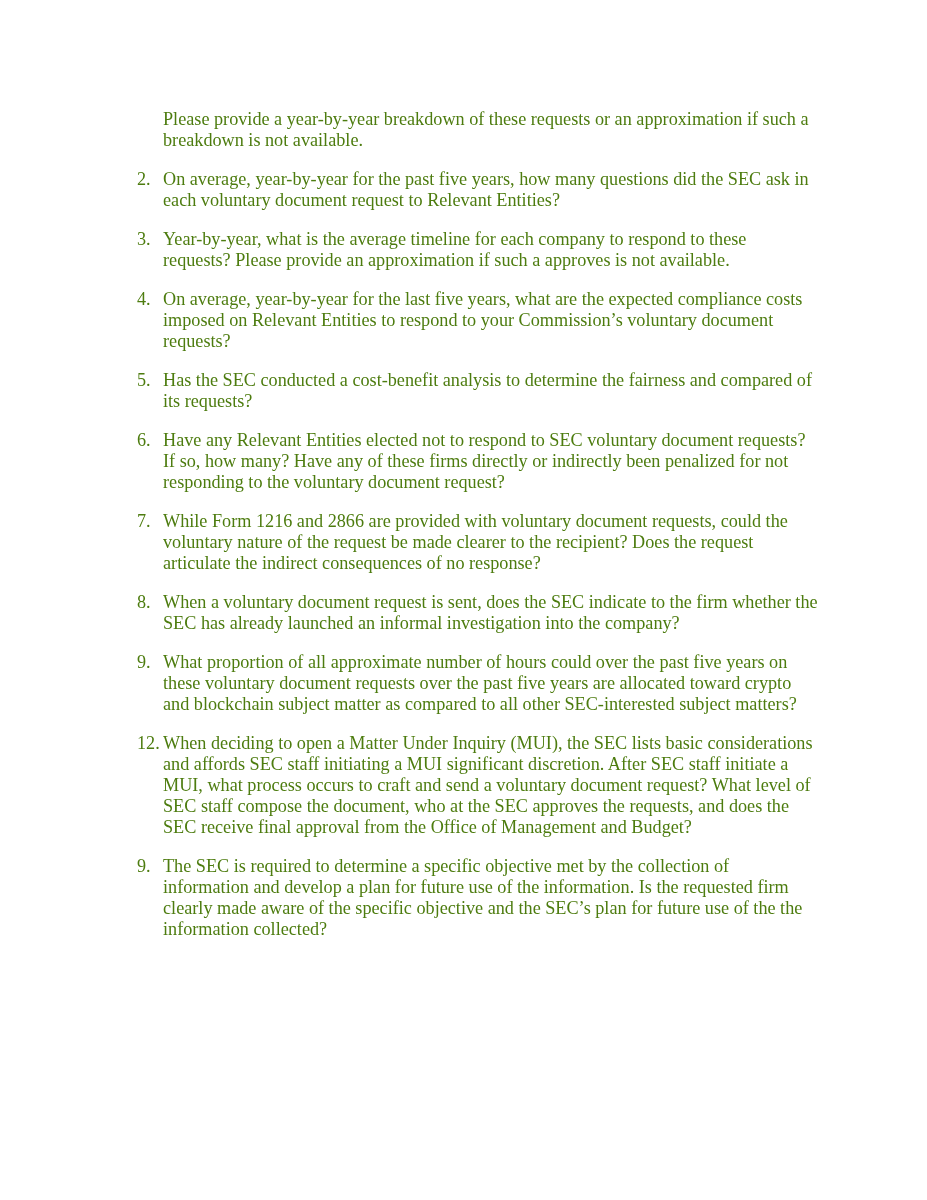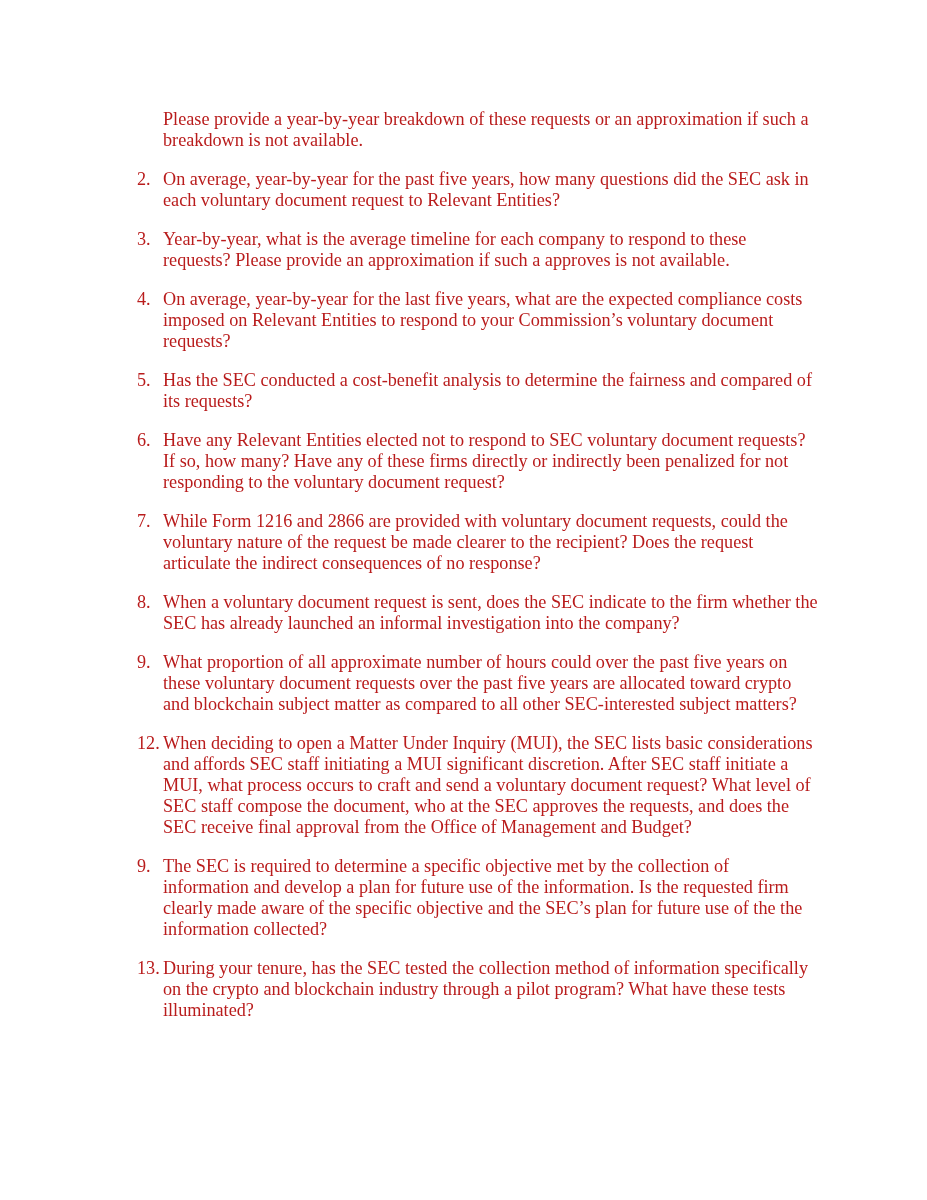--- a/index.html
+++ b/index.html
@@ -37,21 +37,21 @@
     flex: 0 0 26px;
     width: 26px;
   }
   .txt {
     width: 655px;
   }
 </style>
 </head>
 <body>
 
-<div class="page" style="color: #b91c1c; background: rgb(255, 255, 255);">
+<div class="page" style="color: #4d7c0f; background: rgb(255, 255, 255);">
 
   <p class="intro">Please provide a year-by-year breakdown of these requests or an approximation if such a breakdown is not available.</p>
 
   <ol class="qlist">
     <li>
       <span class="num">2.</span>
       <span class="txt">On average, year-by-year for the past five years, how many questions did the SEC ask in each voluntary document request to Relevant Entities?</span>
     </li>
     <li>
       <span class="num">3.</span>
@@ -82,19 +82,15 @@
       <span class="txt">What proportion of all approximate number of hours could over the past five years on these voluntary document requests over the past five years are allocated toward crypto and blockchain subject matter as compared to all other SEC-interested subject matters?</span>
     </li>
     <li>
       <span class="num">12.</span>
       <span class="txt">When deciding to open a Matter Under Inquiry (MUI), the SEC lists basic considerations and affords SEC staff initiating a MUI significant discretion. After SEC staff initiate a MUI, what process occurs to craft and send a voluntary document request? What level of SEC staff compose the document, who at the SEC approves the requests, and does the SEC receive final approval from the Office of Management and Budget?</span>
     </li>
     <li>
       <span class="num">9.</span>
       <span class="txt">The SEC is required to determine a specific objective met by the collection of information and develop a plan for future use of the information. Is the requested firm clearly made aware of the specific objective and the SEC’s plan for future use of the the information collected?</span>
     </li>
-    <li>
-      <span class="num">13.</span>
-      <span class="txt">During your tenure, has the SEC tested the collection method of information specifically on the crypto and blockchain industry through a pilot program? What have these tests illuminated?</span>
-    </li>
   </ol>
 
 </div>
 
 </body></html>

